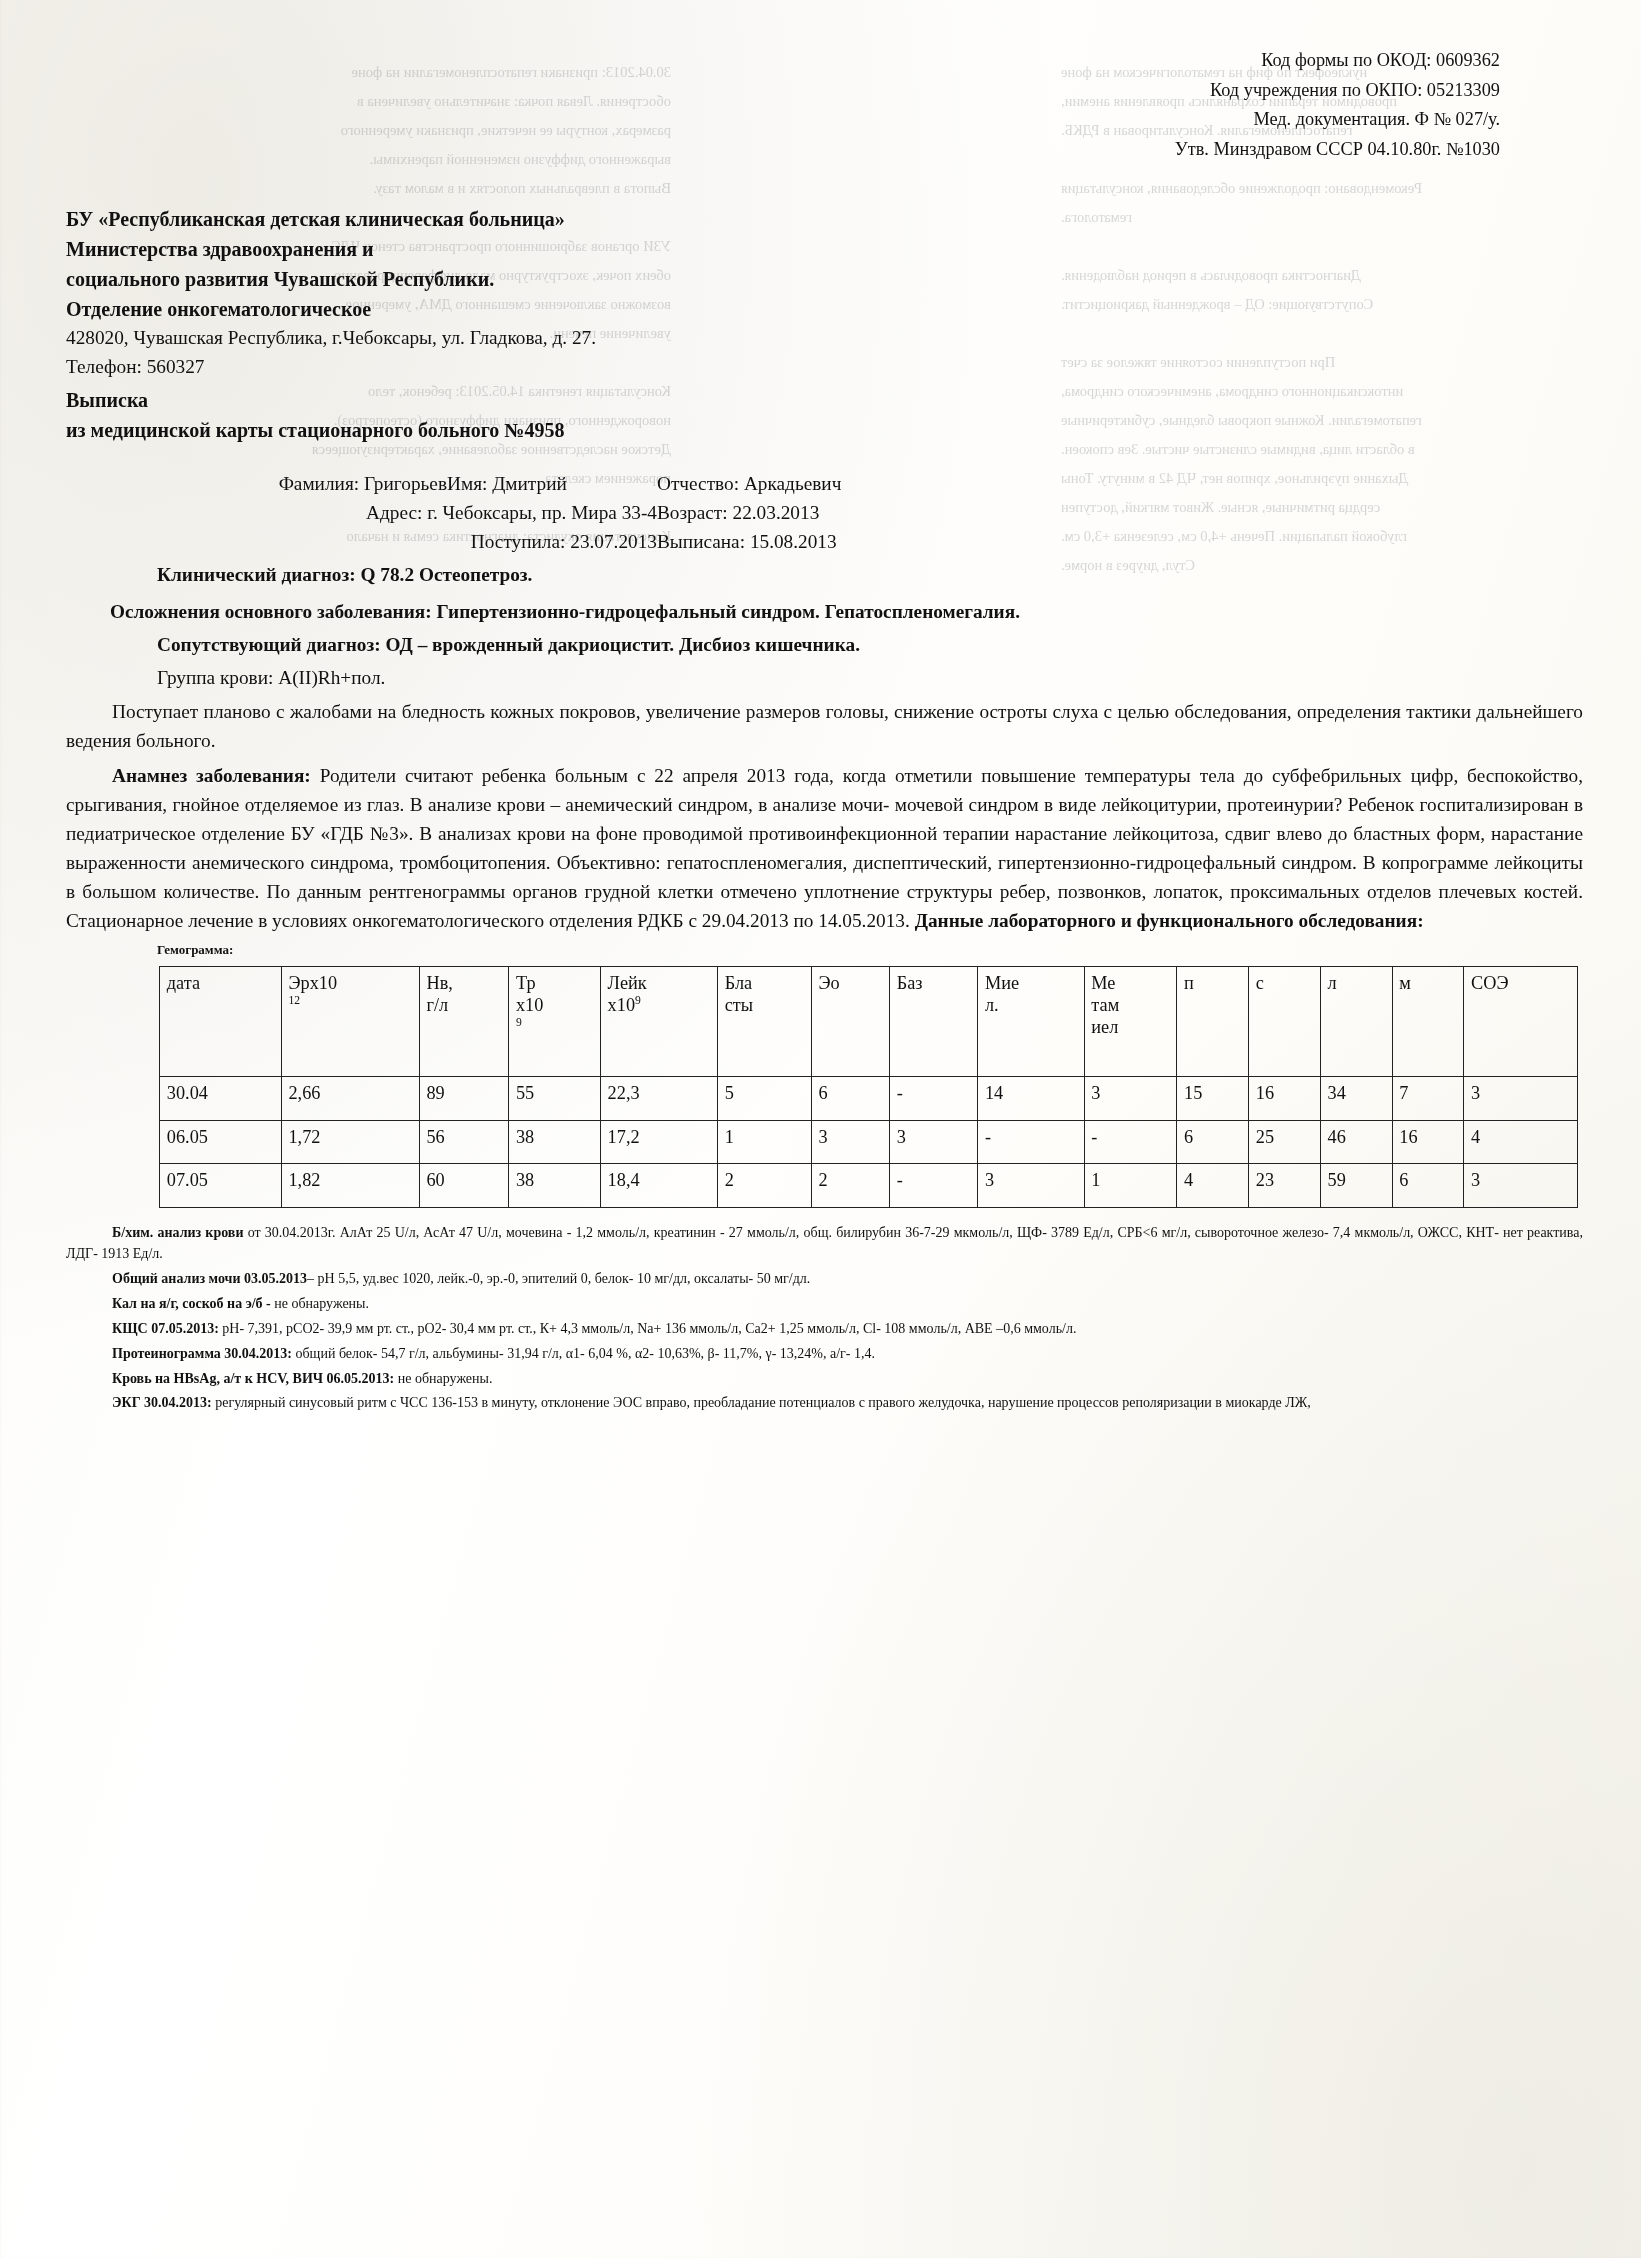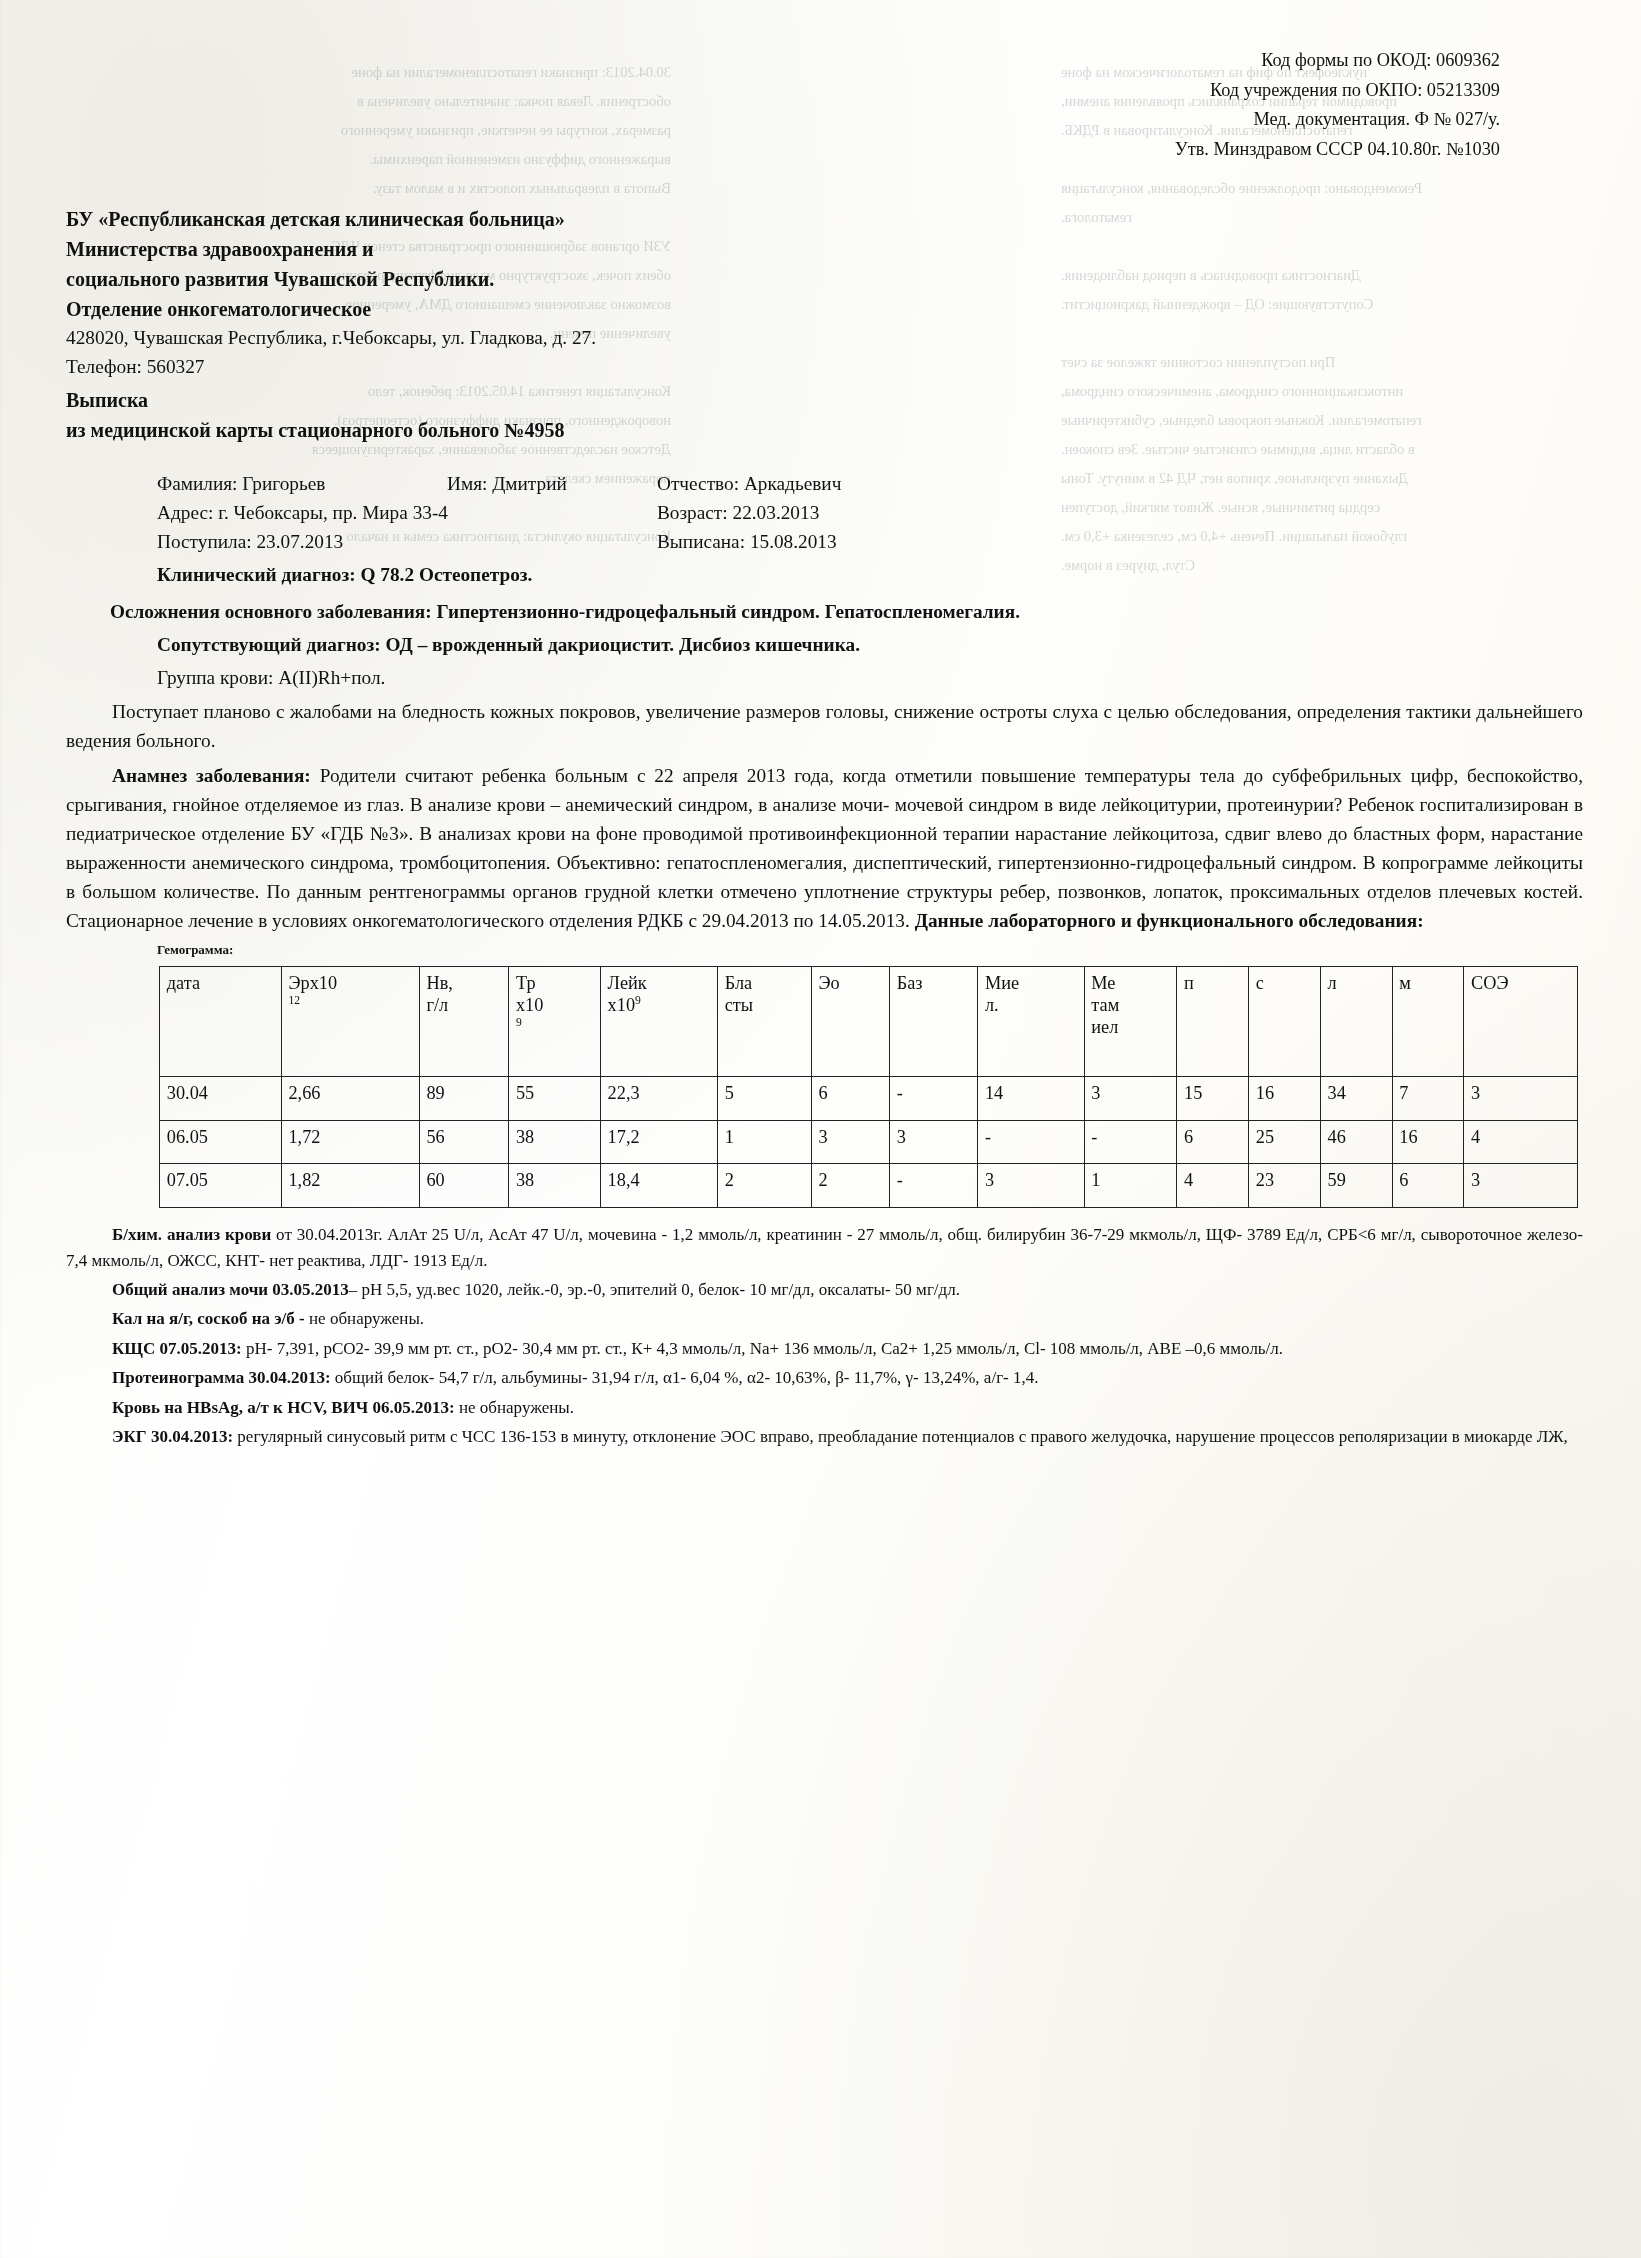--- a/index.html
+++ b/index.html
@@ -63,21 +63,21 @@
   .hdr .addr { font-weight:normal; font-size:19.3px; }
   .hdr .tel { font-weight:normal; font-size:19.3px; }
   .hdr .vypiska { margin-top:3.9px; }
   .ident {
     margin-top:25px;
     padding-left:91px;
     font-size:19.3px;
     line-height:1.5;
   }
   .ident .row { display:flex; }
-  .ident .c1 { width:290px; }
+  .ident .c1 { width:290px;text-align:right; }
   .ident .c2 { width:210px; }
   .ident .c3 { flex:1; }
   .diag { margin-top:3.9px; padding-left:91px; font-size:19.3px; line-height:1.5; }
   .diag .b { font-weight:bold; }
   .just {
     text-align:justify;
     text-justify:inter-word;
     margin-top:5.8px;
     font-size:19.3px;
     line-height:1.5;
@@ -305,21 +305,21 @@
           <td>1</td>
           <td>4</td>
           <td>23</td>
           <td>59</td>
           <td>6</td>
           <td>3</td>
         </tr>
       </tbody>
     </table>
 
-    <div class="lab" style="font-size:17px;line-height:1.5;margin-top:14px">
+    <div class="lab" style="font-size:14px;line-height:1.5;margin-top:14px">
       <p class="ti">
         <span class="lead">Б/хим. анализ крови</span><span> от 30.04.2013г. АлАт  25 U/л, АсАт  47 U/л, мочевина - 1,2 ммоль/л, креатинин - 27 ммоль/л, общ. билирубин   36-7-29 мкмоль/л, ЩФ- 3789 Ед/л, СРБ&lt;6 мг/л, сывороточное железо- 7,4 мкмоль/л, ОЖСС, КНТ- нет реактива, ЛДГ- 1913 Ед/л.</span>
       </p>
       <p class="ti">
         <span class="lead">Общий анализ мочи 03.05.2013</span><span>– рН 5,5, уд.вес 1020, лейк.-0, эр.-0, эпителий 0, белок- 10 мг/дл, оксалаты- 50 мг/дл.</span>
       </p>
       <p class="ti">
         <span class="lead">Кал на я/г, соскоб на э/б -</span><span> не обнаружены.</span>
       </p>
       <p class="ti">

